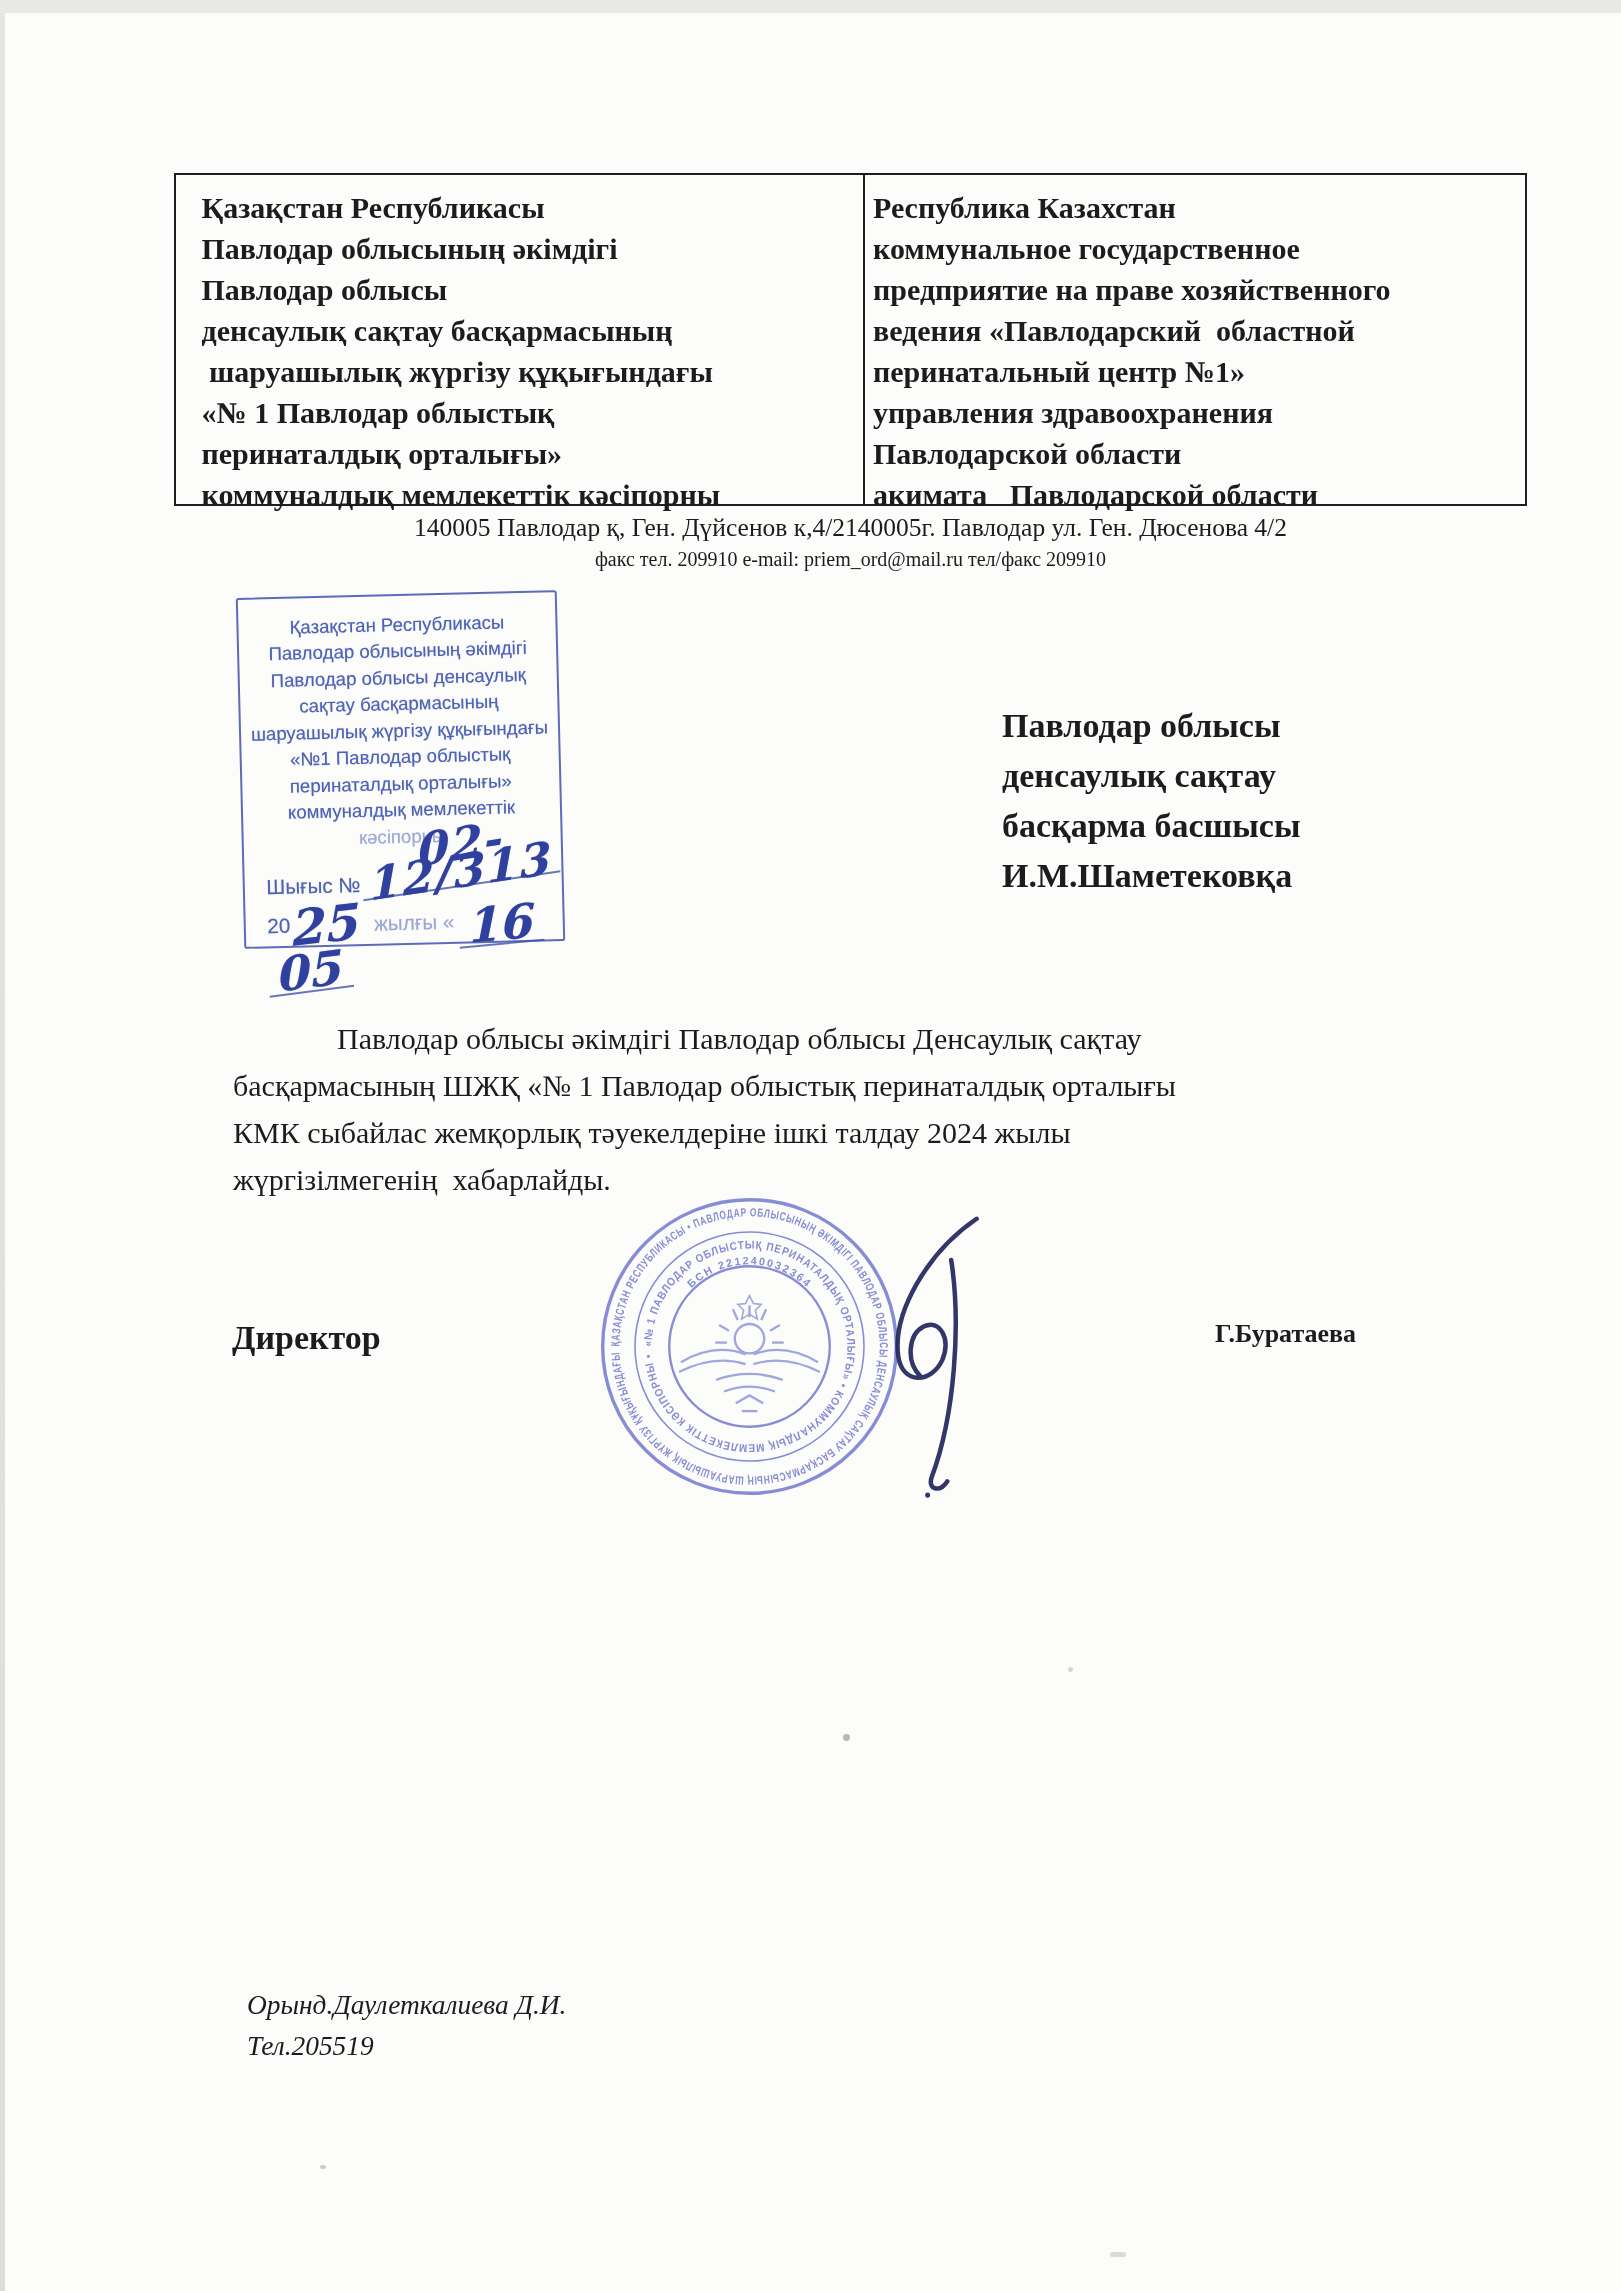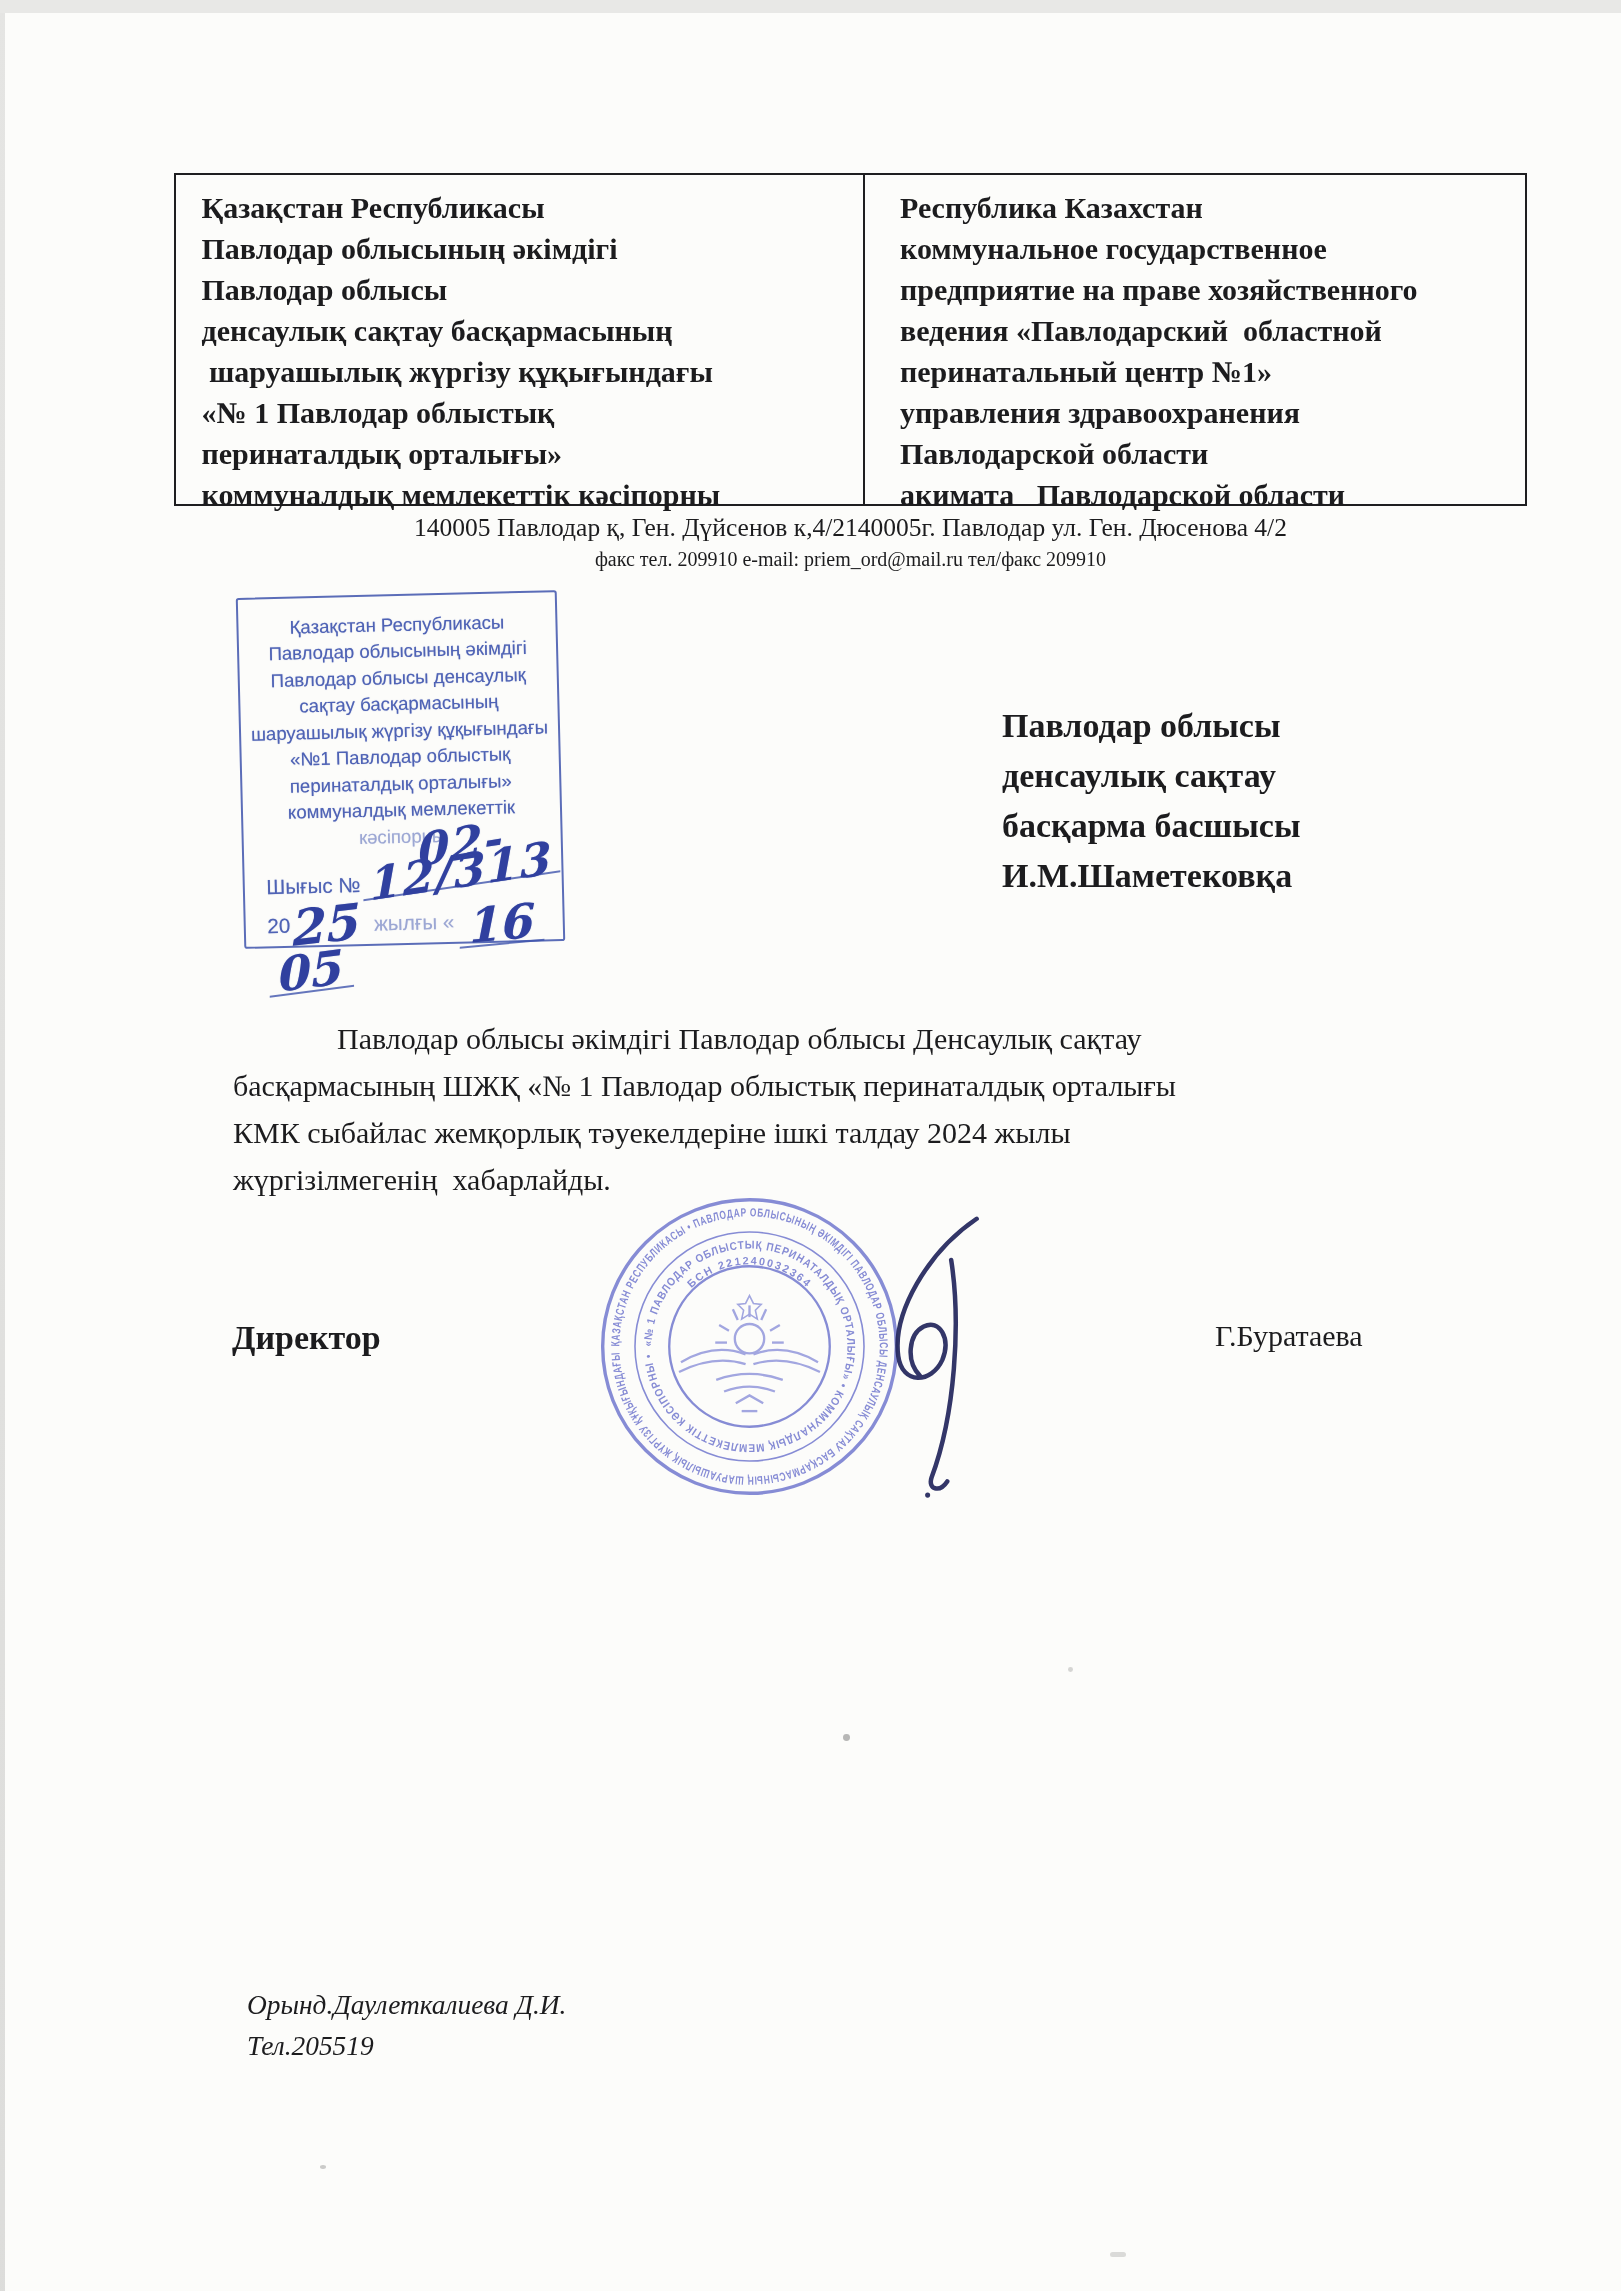--- a/index.html
+++ b/index.html
@@ -24,21 +24,21 @@
     left:174px;top:160px;width:1353px;height:333px;
     border:2.9px solid #1e1e20;
     display:flex;box-sizing:border-box;
   }
   .hdr-cell{
     box-sizing:border-box;
     padding:11.8px 17.6px 0 25.5px;
     font-weight:bold;font-size:30px;line-height:41px;
   }
   .hdr-cell.left{width:689px;border-right:2.9px solid #1e1e20;}
-  .hdr-cell.right{flex:1;padding-left:35px;}
+  .hdr-cell.right{flex:1;padding-left:8px;}
 
   
   .addr1{left:174px;top:500px;width:1353px;display:flex;justify-content:center;font-size:25.5px;}
   .addr2{left:174px;top:535px;width:1353px;text-align:center;font-size:20px;}
 
   
   .stamp{
     left:240px;top:581px;width:321px;height:351px;
     border:2.9px solid rgba(62,84,172,.85);
     border-radius:2.9px;
@@ -80,21 +80,21 @@
 
   
   .body-par{
     left:233px;top:1002px;width:1235px;
     font-size:30px;line-height:47px;
   }
   .body-par .indent{padding-left:104px;}
 
   
   .sig-title{left:232px;top:1306px;font-weight:bold;font-size:34px;}
-  .sig-name{left:1215px;top:1306px;font-weight:normal;font-size:30px;}
+  .sig-name{left:1215px;top:1306px;font-weight:bold;font-size:26px;}
 
   
   .seal{left:588px;top:1172px;width:323px;height:323px;filter:blur(0.4px);opacity:.92;}
   .seal text{font-family:"Liberation Sans","DejaVu Sans",sans-serif;fill:#7d83d2;font-weight:bold;}
   .seal .ring-o{font-size:12px;letter-spacing:1px;}
   .seal .ring-m{font-size:11.5px;letter-spacing:1px;}
   .seal .bin{font-size:11px;letter-spacing:2px;}
 
   
   .signature{left:802px;top:1194px;width:216px;height:294px;}

